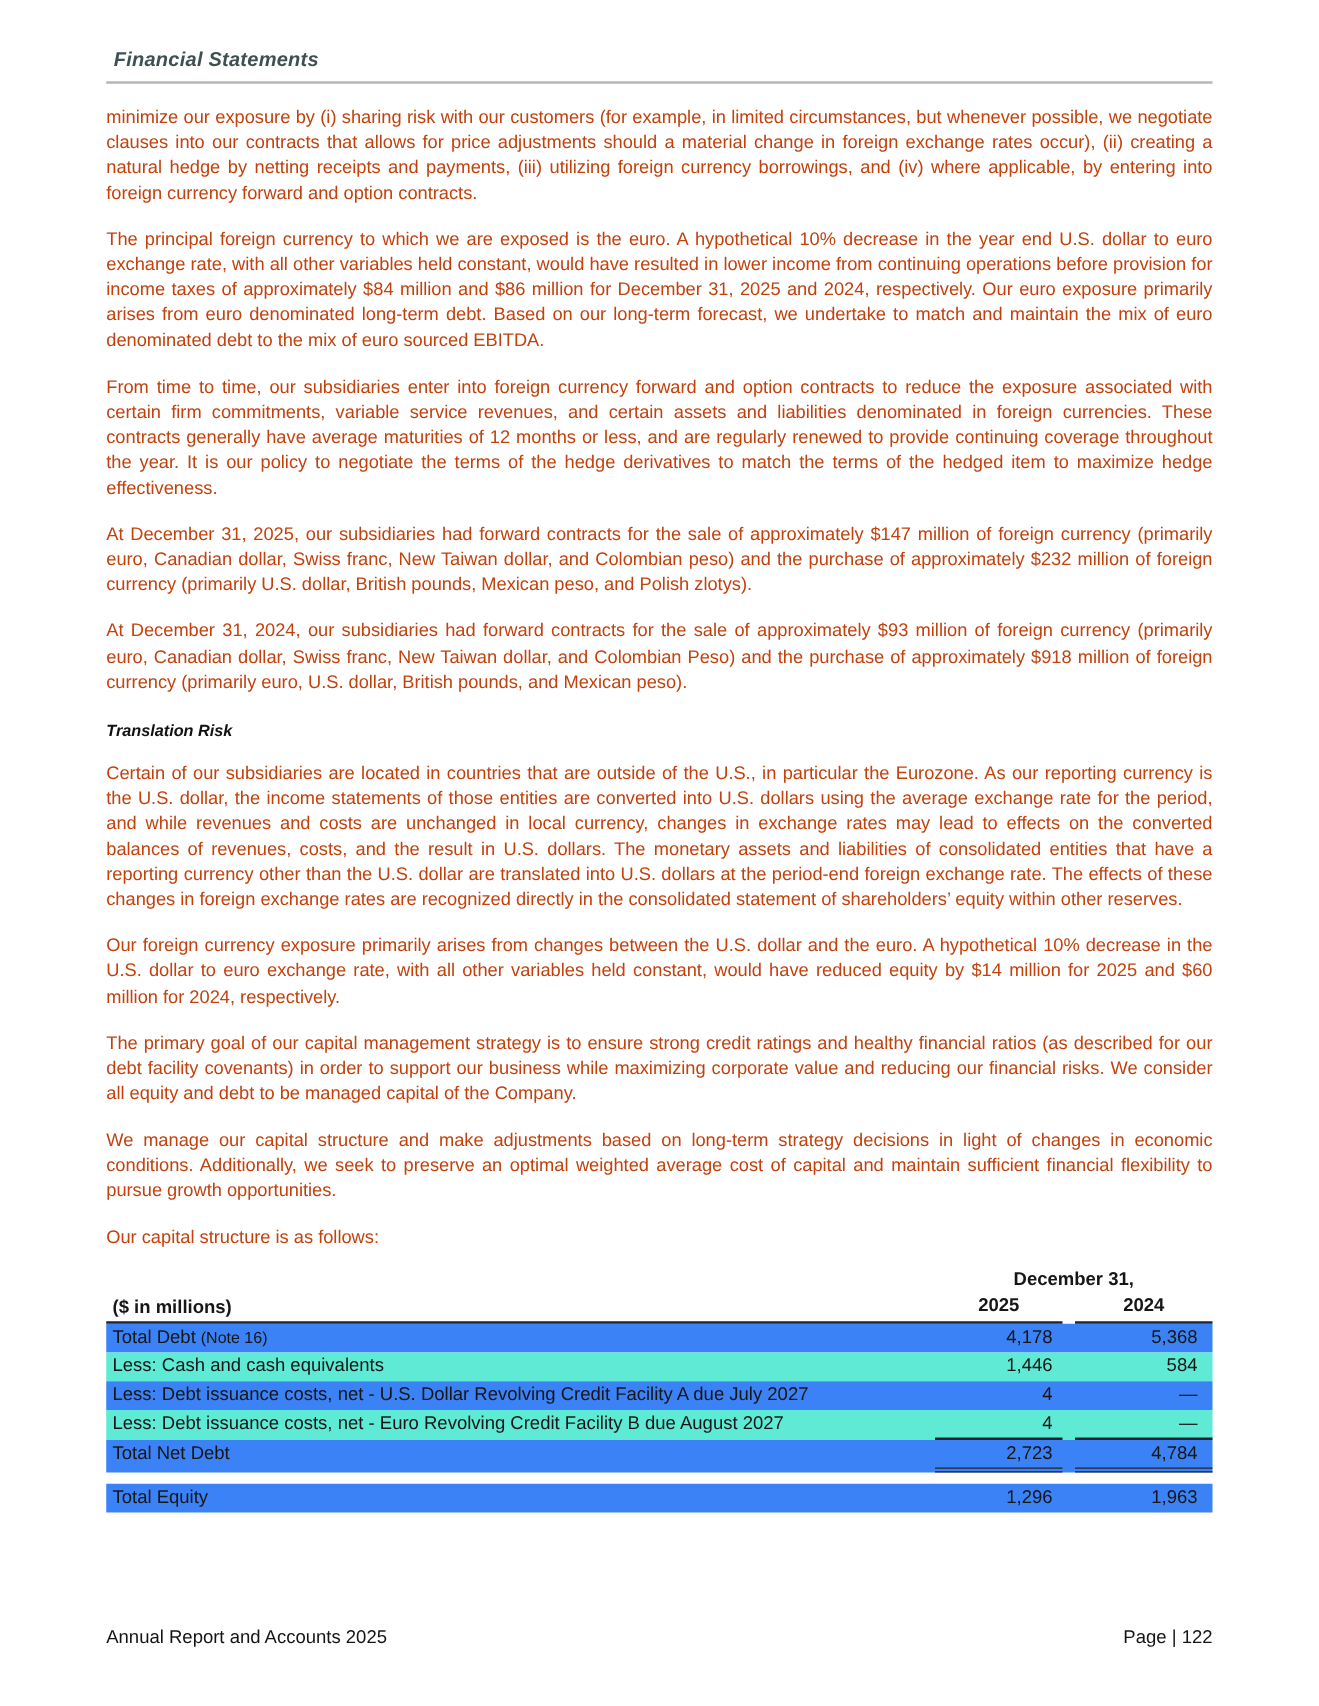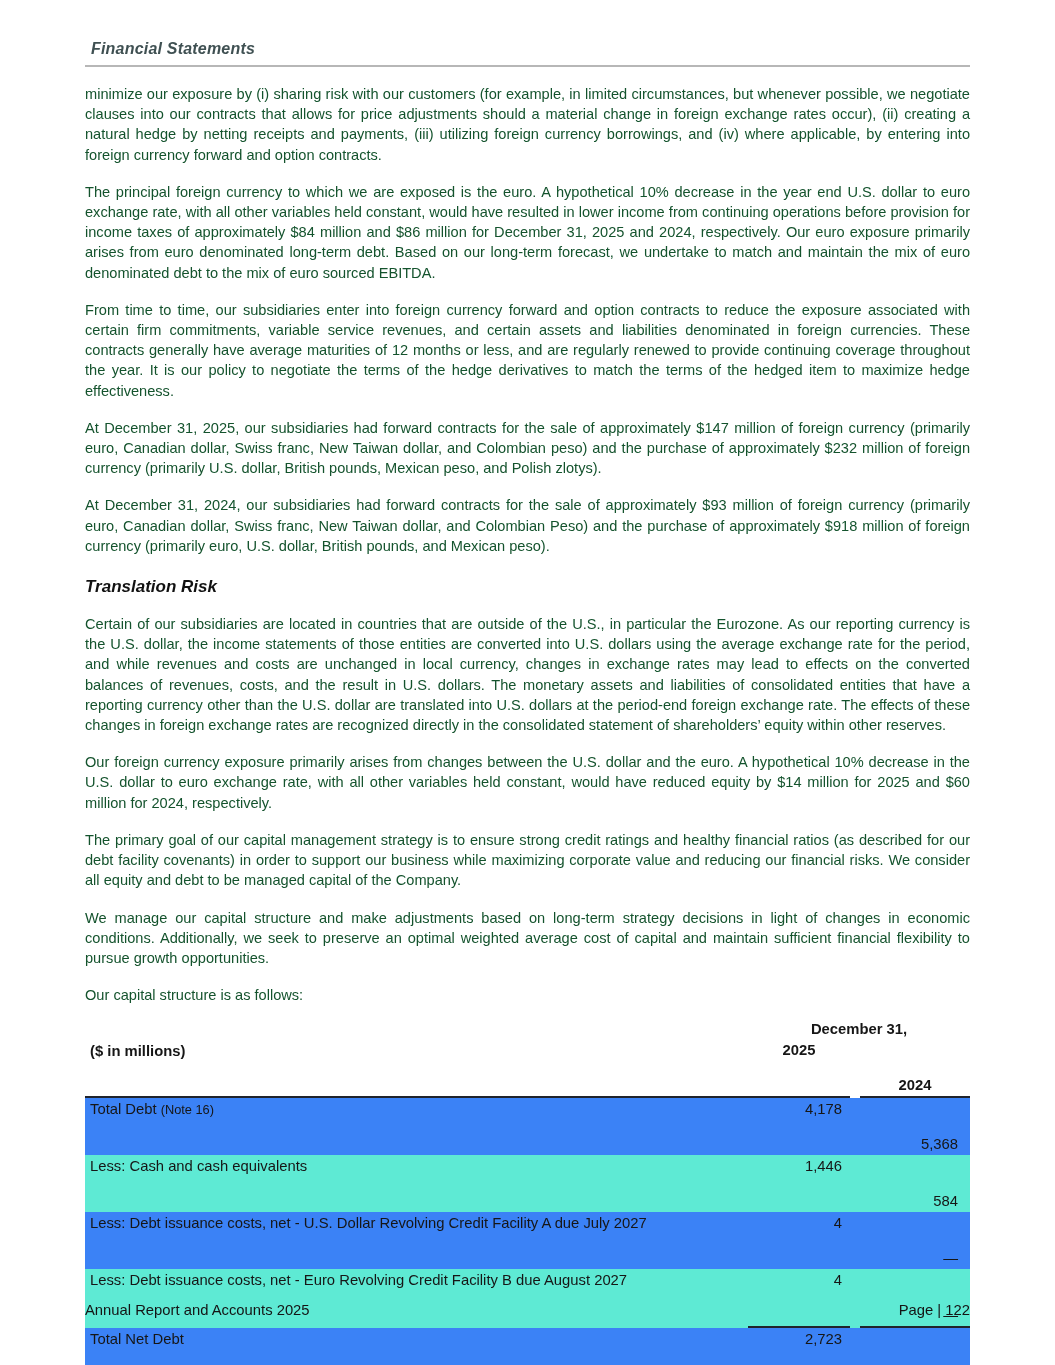--- a/index.html
+++ b/index.html
@@ -27,37 +27,37 @@
   .title-rule {
     border: none;
     border-top: 2px solid #b7b7b7;
     margin-top: 7px;
   }
   p.body {
     font-size: 14.6px;
     line-height: 20.2px;
     text-align: justify;
     margin-top: 17px;
-    color: #14532d;
+    color: #c2410c;
   }
   p.body.intro { text-align: left; }
   .h-sec {
-    font-size: 17px;
+    font-size: 13px;
     font-weight: bold;
     margin-top: 21px;
     color: #111111;
   }
   .h-sec.italic { font-style: italic; }
 
   
   .fin-table { margin-top: 16px; font-size: 14.8px; }
   .t-row { display: flex; }
   .t-label { flex: 1 1 auto; padding: 3px 4px 3px 5px; }
   .t-val  { width: 102px; flex: 0 0 auto; }
-  .t-val2 { width: 110px; flex: 0 0 auto; margin-left: 10px; margin-top: 35px; }
+  .t-val2 { width: 110px; flex: 0 0 auto; margin-left: 10px; }
   .t-span { width: 222px; flex: 0 0 auto; text-align: center; font-weight: bold; padding-bottom: 3px; }
   .num { text-align: right; padding: 3px 8px 3px 0; }
   .t-val2.num { padding-right: 12px; }
   .t-head2 .t-label { font-weight: bold; border-bottom: 2px solid #20242c; }
   .t-head2 .t-val, .t-head2 .t-val2 {
     font-weight: bold; text-align: center;
     border-bottom: 2px solid #20242c;
     padding: 2px 0 3px 0;
   }
   .row-blue { background: #3b82f6; }

